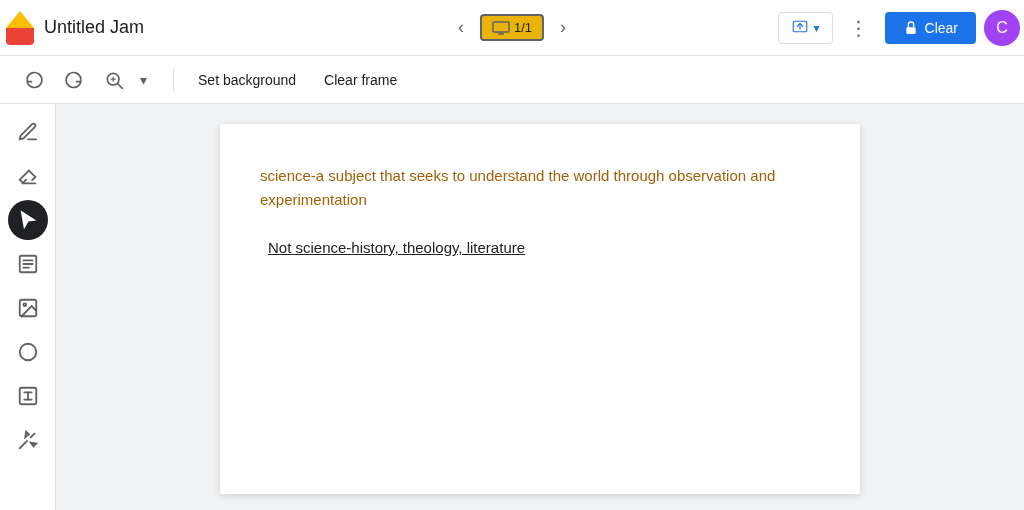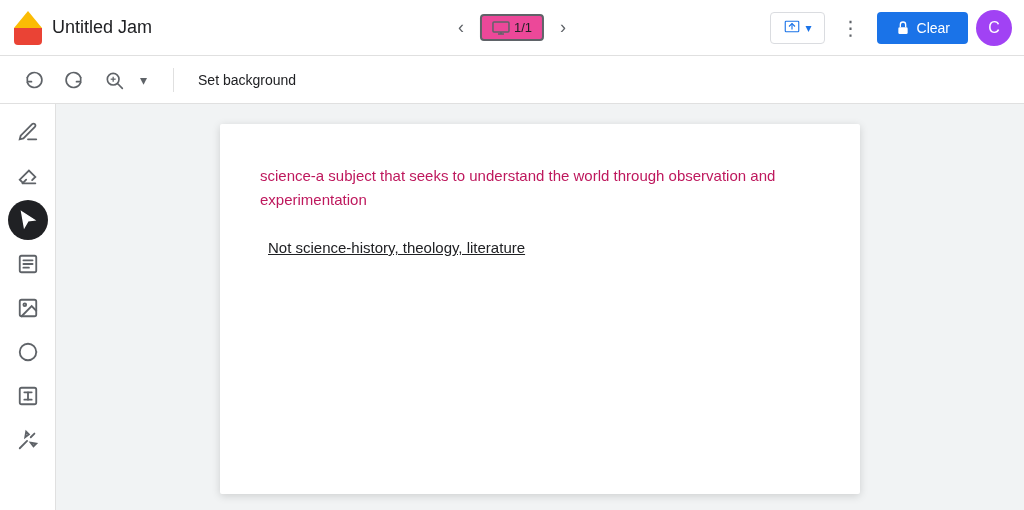--- a/index.html
+++ b/index.html
@@ -2,21 +2,21 @@
 <html><head>
   <meta charset="utf-8">
   <style>
     * { box-sizing: border-box; margin: 0; padding: 0; }
     body { font-family: 'Google Sans', Arial, sans-serif; background: #f1f3f4; height: 510px; overflow: hidden; }
 
     
     .top-nav {
       display: flex; align-items: center; height: 56px;
       background: #fff; border-bottom: 1px solid #e0e0e0;
-      padding: 0 12px; gap: 8px;
+      padding: 0 4px; gap: 8px;
     }
     .logo-icon {
       width: 32px; height: 32px; display: flex; align-items: center; justify-content: center;
     }
     .logo-shape {
       width: 28px; height: 34px; position: relative;
     }
     .logo-shape .top-part {
       width: 0; height: 0;
       border-left: 14px solid transparent;
@@ -40,21 +40,21 @@
     }
     .nav-arrow {
       background: none; border: none; cursor: pointer;
       font-size: 18px; color: #5f6368; padding: 4px 8px;
       border-radius: 50%; display: flex; align-items: center; justify-content: center;
     }
     .slide-counter {
       border: 2px solid #5f6368; border-radius: 4px;
       padding: 4px 10px; font-size: 13px; color: #202124;
       display: flex; align-items: center; gap: 4px;
-      background: #ec4899;
+      background: #eab308;
     }
     .nav-right {
       display: flex; align-items: center; gap: 8px; margin-left: auto;
     }
     .upload-btn {
       display: flex; align-items: center; gap: 4px;
       border: 1px solid #dadce0; border-radius: 4px;
       background: #fff; padding: 6px 12px; cursor: pointer;
       font-size: 14px; color: #5f6368;
     }
@@ -131,21 +131,21 @@
       flex: 1; background: #f1f3f4; display: flex; align-items: flex-start;
       justify-content: center; padding: 20px; overflow: auto;
     }
     .slide-frame {
       background: #fff; width: 640px; min-height: 370px;
       box-shadow: 0 2px 8px rgba(0,0,0,0.15);
       border-radius: 2px; padding: 40px 40px 40px 40px;
       position: relative;
     }
     .slide-text-1 {
-      font-size: 15px; color: #be185d; line-height: 1.6;
+      font-size: 15px; color: #a16207; line-height: 1.6;
       margin-bottom: 24px; max-width: 580px;
     }
     .slide-text-2 {
       font-size: 15px; color: #202124; line-height: 1.6;
       margin-bottom: 20px; padding-left: 4px;
     }
     .slide-text-3 {
       font-size: 15px; color: #202124; line-height: 1.6;
       padding-left: 8px;
       text-decoration: underline;
@@ -222,20 +222,21 @@
         <line x1="8" y1="11" x2="14" y2="11" stroke="#5f6368" stroke-width="1.5"></line>
         <line x1="11" y1="8" x2="11" y2="14" stroke="#5f6368" stroke-width="1.5"></line>
       </svg>
     </button>
     <div class="zoom-dropdown">
       <span>▾</span>
     </div>
   </div>
   <div class="divider-v"></div>
   <button class="set-bg-btn">Set background</button>
+  <button class="clear-frame-btn">Clear frame</button>
 </div>
 
 <div class="main-area">
 
   <div class="sidebar">
 
     <div class="sidebar-tool">
       <svg viewBox="0 0 24 24" fill="none" stroke="#5f6368" stroke-width="2" stroke-linecap="round">
         <path d="M12 20h9"></path>
           <path d="M16.5 3.5a2.121 2.121 0 0 1 3 3L7 19l-4 1 1-4L16.5 3.5z"></path>

